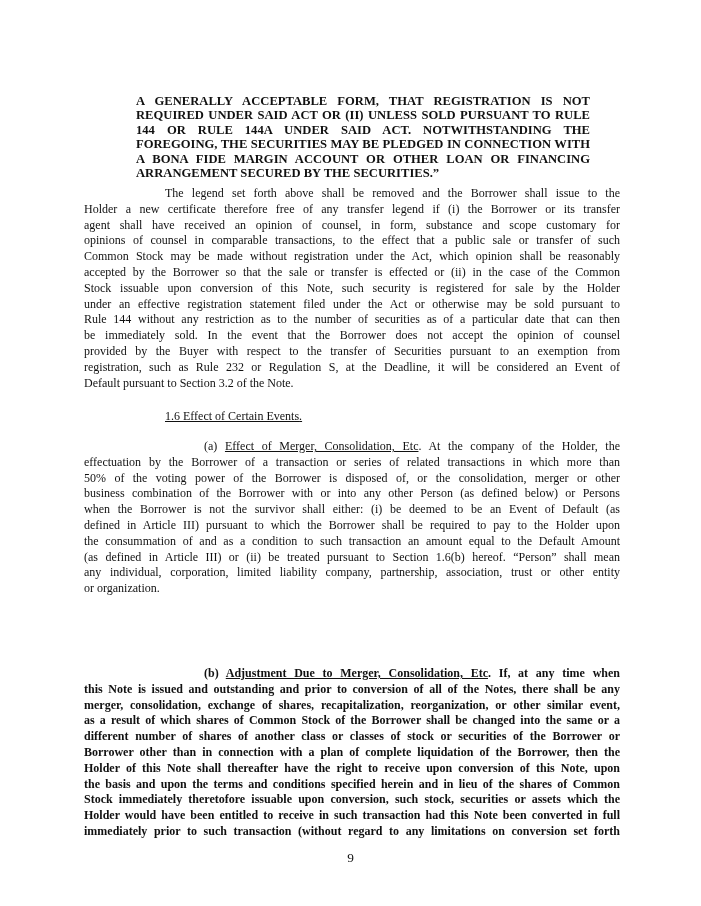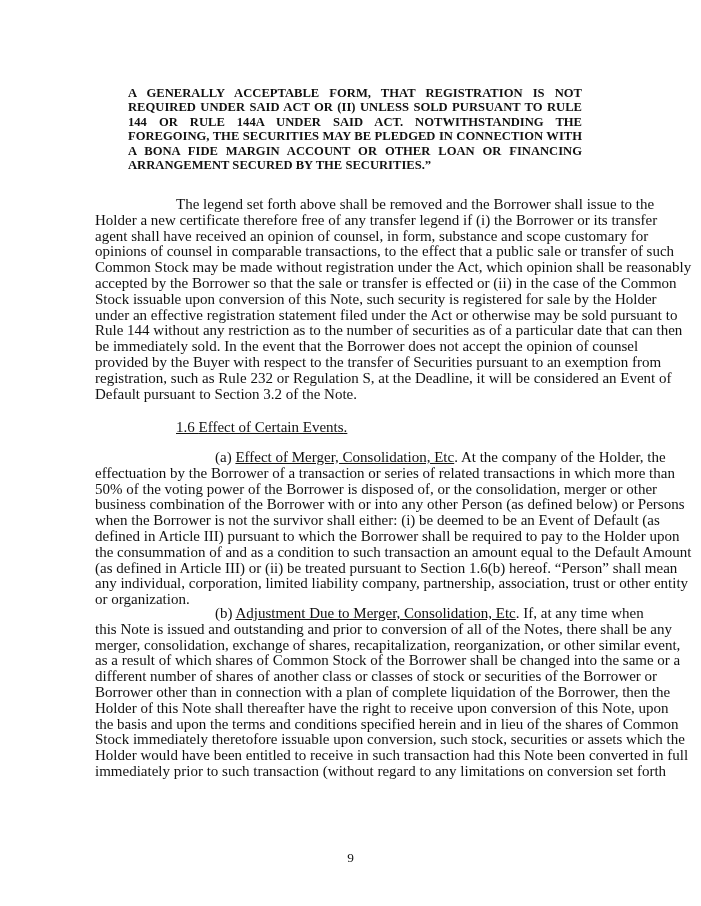--- a/index.html
+++ b/index.html
@@ -24,55 +24,55 @@
     .legend {
       position: absolute;
       left: 124px;
       top: 82px;
       width: 454px;
       font-weight: bold;
       font-size: 12.6px;
       line-height: 14.4px;
       text-align: justify;
       text-align-last: left;
-      margin: 4px;
+      margin: 12px;
     }
     .legend .line {
       display: block;
       text-align: justify;
       text-align-last: justify;
       white-space: nowrap;
     }
     .legend .line.last {
       text-align-last: left;
     }
     .body-text {
       position: absolute;
       left: 84px;
       width: 536px;
-      font-size: 15px;
+      font-size: 12px;
       line-height: 15.8px;
-      margin: 11px;
+      margin: 0;
     }
     .body-text .line {
       display: block;
       text-align: justify;
       text-align-last: justify;
       white-space: nowrap;
     }
     .body-text .line.last {
       text-align-last: left;
     }
     .indent1 { padding-left: 81px; }
     .indent2 { padding-left: 120px; }
     .u { text-decoration: underline; }
     #p1 { top: 186px; }
     #h16 { top: 409px; text-decoration: underline; }
     #pa { top: 439px; }
-    #pb { top: 595px; }
+    #pb { top: 666px; font-weight: bold; }
     .page-number {
       position: absolute;
       left: 0;
       width: 701px;
       top: 850px;
       text-align: center;
       font-size: 13.3px;
     }
   </style>
 </head>

